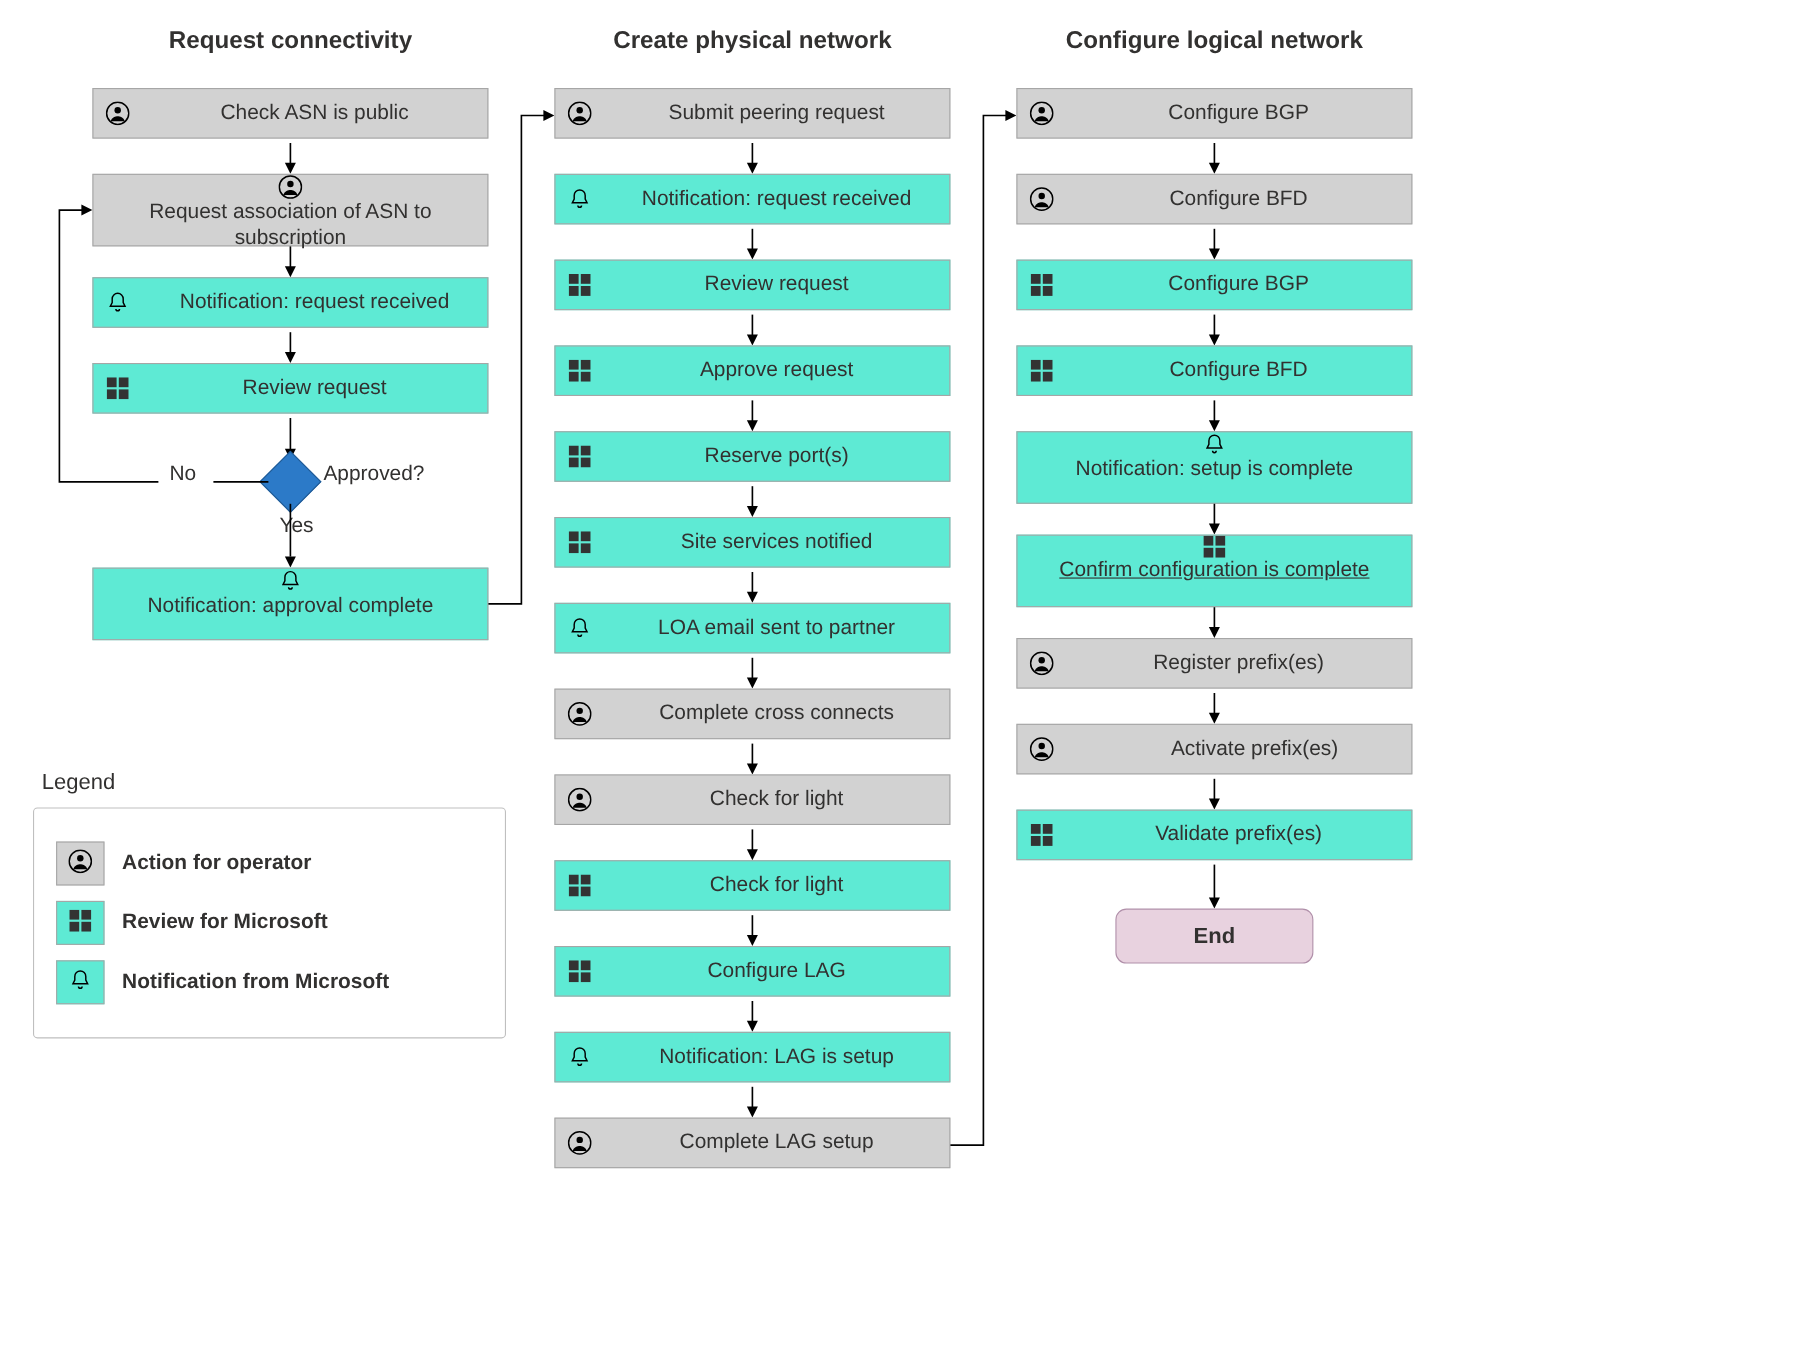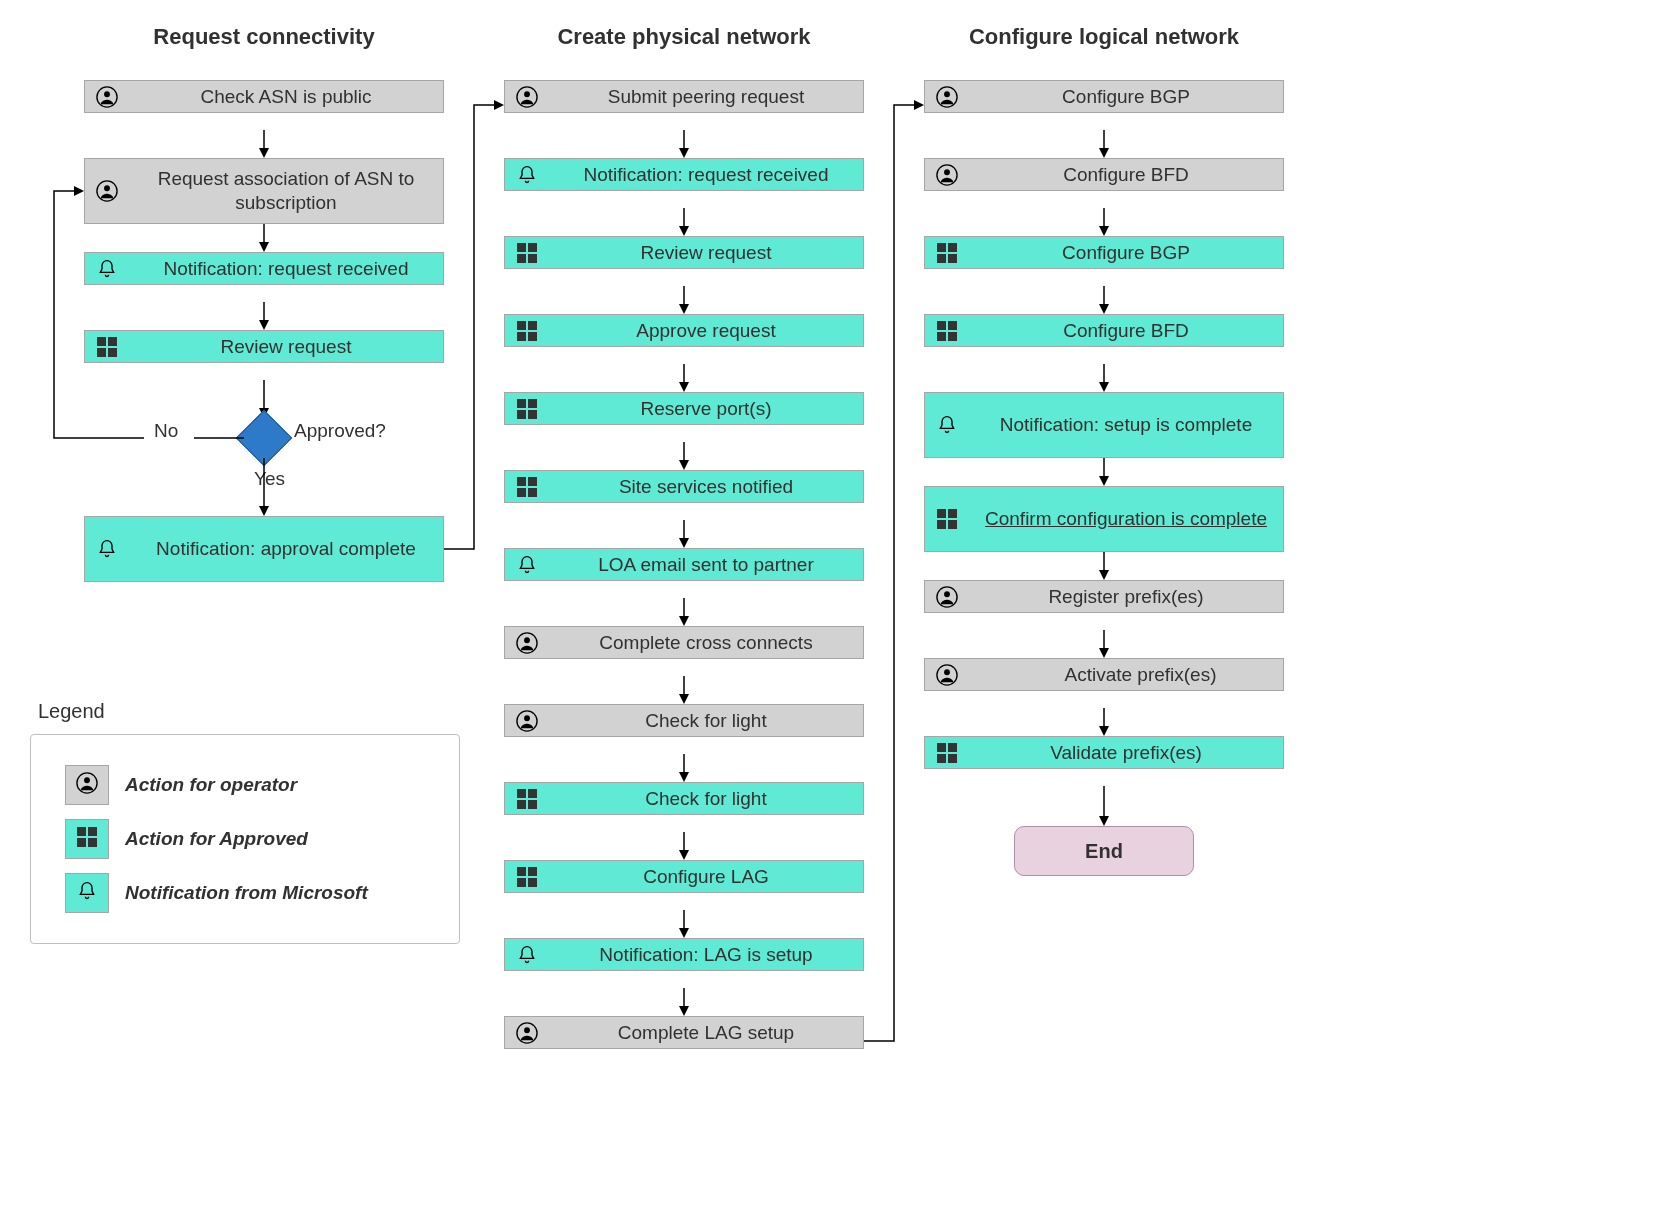--- a/index.html
+++ b/index.html
@@ -15,27 +15,27 @@
   .col-title {
     position: absolute;
     font-size: 22px;
     font-weight: 700;
     text-align: center;
     width: 360px;
   }
   .step {
     position: absolute;
     width: 360px;
-    height: 33px;
+    height: 46px;
     border: 1px solid #a6a6a6;
     display: flex;
     align-items: center;
     font-size: 19px;
   }
-  .step.tall { height: 66px; }
+  .step.tall { height: 66px; flex-direction: column; }
   .step .ico {
     width: 44px;
     display: flex;
     align-items: center;
     justify-content: center;
     flex: none;
   }
   .step .txt {
     flex: 1;
     text-align: center;
@@ -78,22 +78,21 @@
     width: 430px;
   }
   .legend-title {
     position: absolute;
     font-size: 20px;
   }
   .leg-row {
     display: flex;
     align-items: center;
     gap: 16px;
-    margin: 14px 14px;
-    font-style: italic;
+    margin: 14px 0;
   }
   .leg-sw {
     width: 44px;
     height: 40px;
     border: 1px solid #a6a6a6;
     display: flex;
     align-items: center;
     justify-content: center;
   }
   .leg-txt { font-weight: 700; font-size: 19px; }
@@ -553,21 +552,21 @@
     </div>
     <div class="leg-row">
       <div class="leg-sw ms">
         <span><svg width="20" height="20" viewBox="0 0 20 20">
               <rect x="0" y="0" width="9" height="9" fill="#333"></rect>
               <rect x="11" y="0" width="9" height="9" fill="#333"></rect>
               <rect x="0" y="11" width="9" height="9" fill="#333"></rect>
               <rect x="11" y="11" width="9" height="9" fill="#333"></rect>
             </svg></span>
       </div>
-      <span class="leg-txt">Action for Approved</span>
+      <span class="leg-txt">Review for Microsoft</span>
     </div>
     <div class="leg-row">
       <div class="leg-sw nt">
         <span><svg width="20" height="22" viewBox="0 0 24 24">
               <path d="M12 2a6 6 0 0 0-6 6v4l-2 4h16l-2-4V8a6 6 0 0 0-6-6z" fill="none" stroke="#000" stroke-width="1.6"></path>
               <path d="M10 19a2 2 0 0 0 4 0" fill="none" stroke="#000" stroke-width="1.6"></path>
             </svg></span>
       </div>
       <span class="leg-txt">Notification from Microsoft</span>
     </div>

